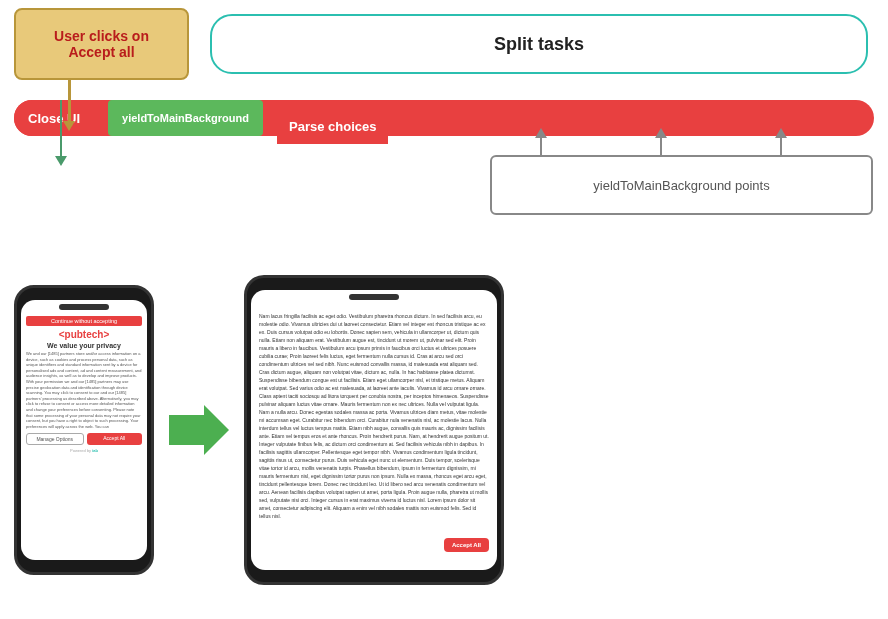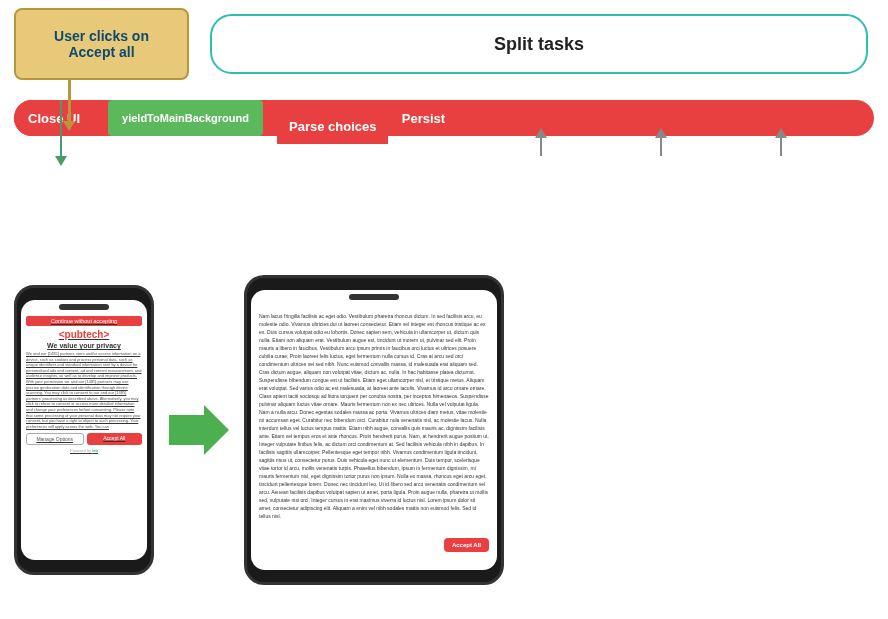--- a/index.html
+++ b/index.html
@@ -29,21 +29,21 @@
       height: 72px;
       background: #e8c97a;
       border: 2px solid #b8963a;
       border-radius: 8px;
       display: flex;
       align-items: center;
       justify-content: center;
       text-align: center;
       font-size: 14px;
       font-weight: bold;
-      color: #0c4a6e;
+      color: #b91c1c;
       padding: 6px;
       z-index: 10;
     }
 
     
     .arrow-down-right {
       position: absolute;
       top: 78px;
       left: 68px;
       width: 3px;
@@ -284,21 +284,20 @@
       height: 6px;
       background: #333;
       border-radius: 3px;
       margin: 4px auto 0;
     }
 
     .consent-screen {
       padding: 6px 5px;
       font-size: 6.5px;
       color: #333;
-      text-decoration: underline;
     }
 
     .consent-top-bar {
       background: #e84040;
       color: white;
       text-align: center;
       font-size: 5.5px;
       padding: 2px 4px;
       border-radius: 2px;
       margin-bottom: 3px;
@@ -438,32 +437,32 @@
   <div class="pipeline-bar">
     <div class="pipeline-segment segment-close-ui">
       <span>Close UI</span>
     </div>
     <div class="pipeline-segment segment-yield">
       <span>yieldToMainBackground</span>
     </div>
     <div class="pipeline-segment segment-parse">
       <span>Parse choices</span>
     </div>
-    <div class="pipeline-segment segment-persist">
-      <span>Persist</span>
-    </div>
   </div>
 
   <div class="arrow-from-browser"></div>
 
 
   <div class="arrow-up-1"></div>
   <div class="arrow-up-2"></div>
   <div class="arrow-up-3"></div>
 
+  <div class="yield-points-box">
+    <span>yieldToMainBackground  points</span>
+  </div>
 
 </div>
 
 <div class="phones-area">
 
   <div class="phone-1">
     <div class="phone-screen-1">
       <div class="phone-notch"></div>
       <div class="consent-screen">
         <div class="consent-top-bar">

